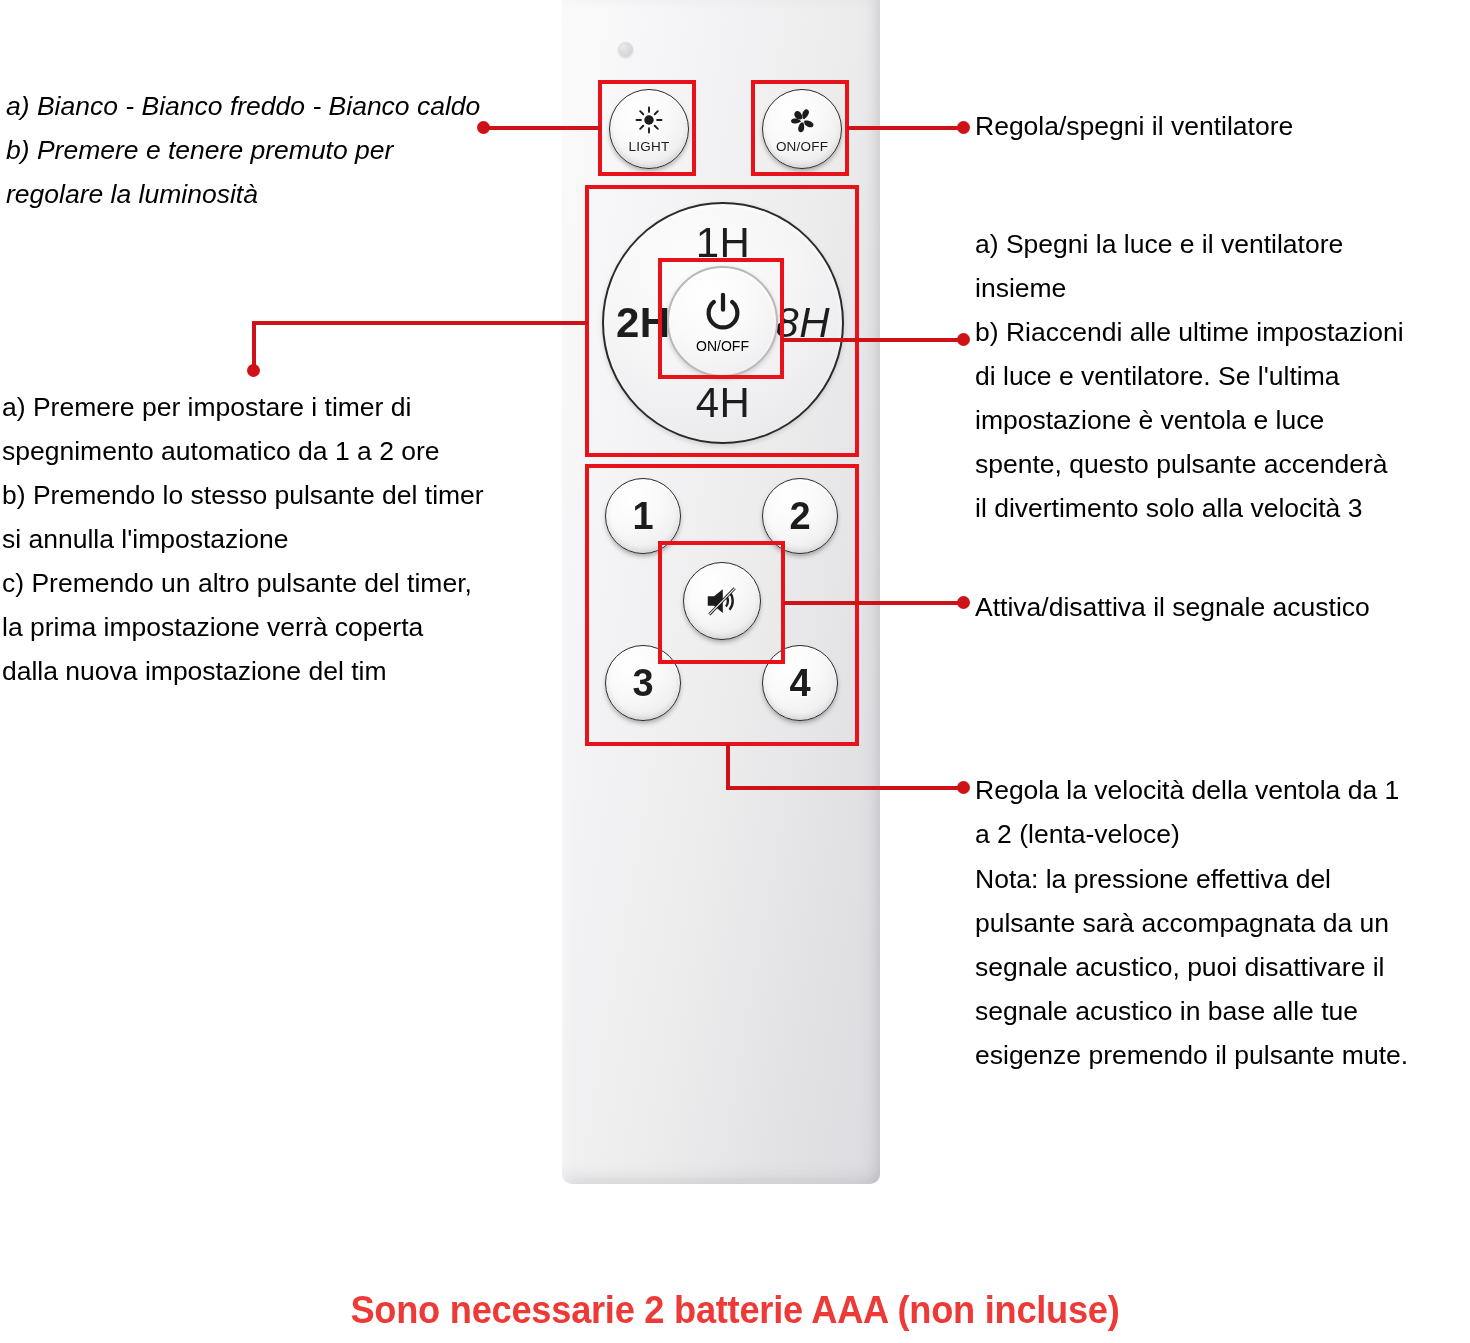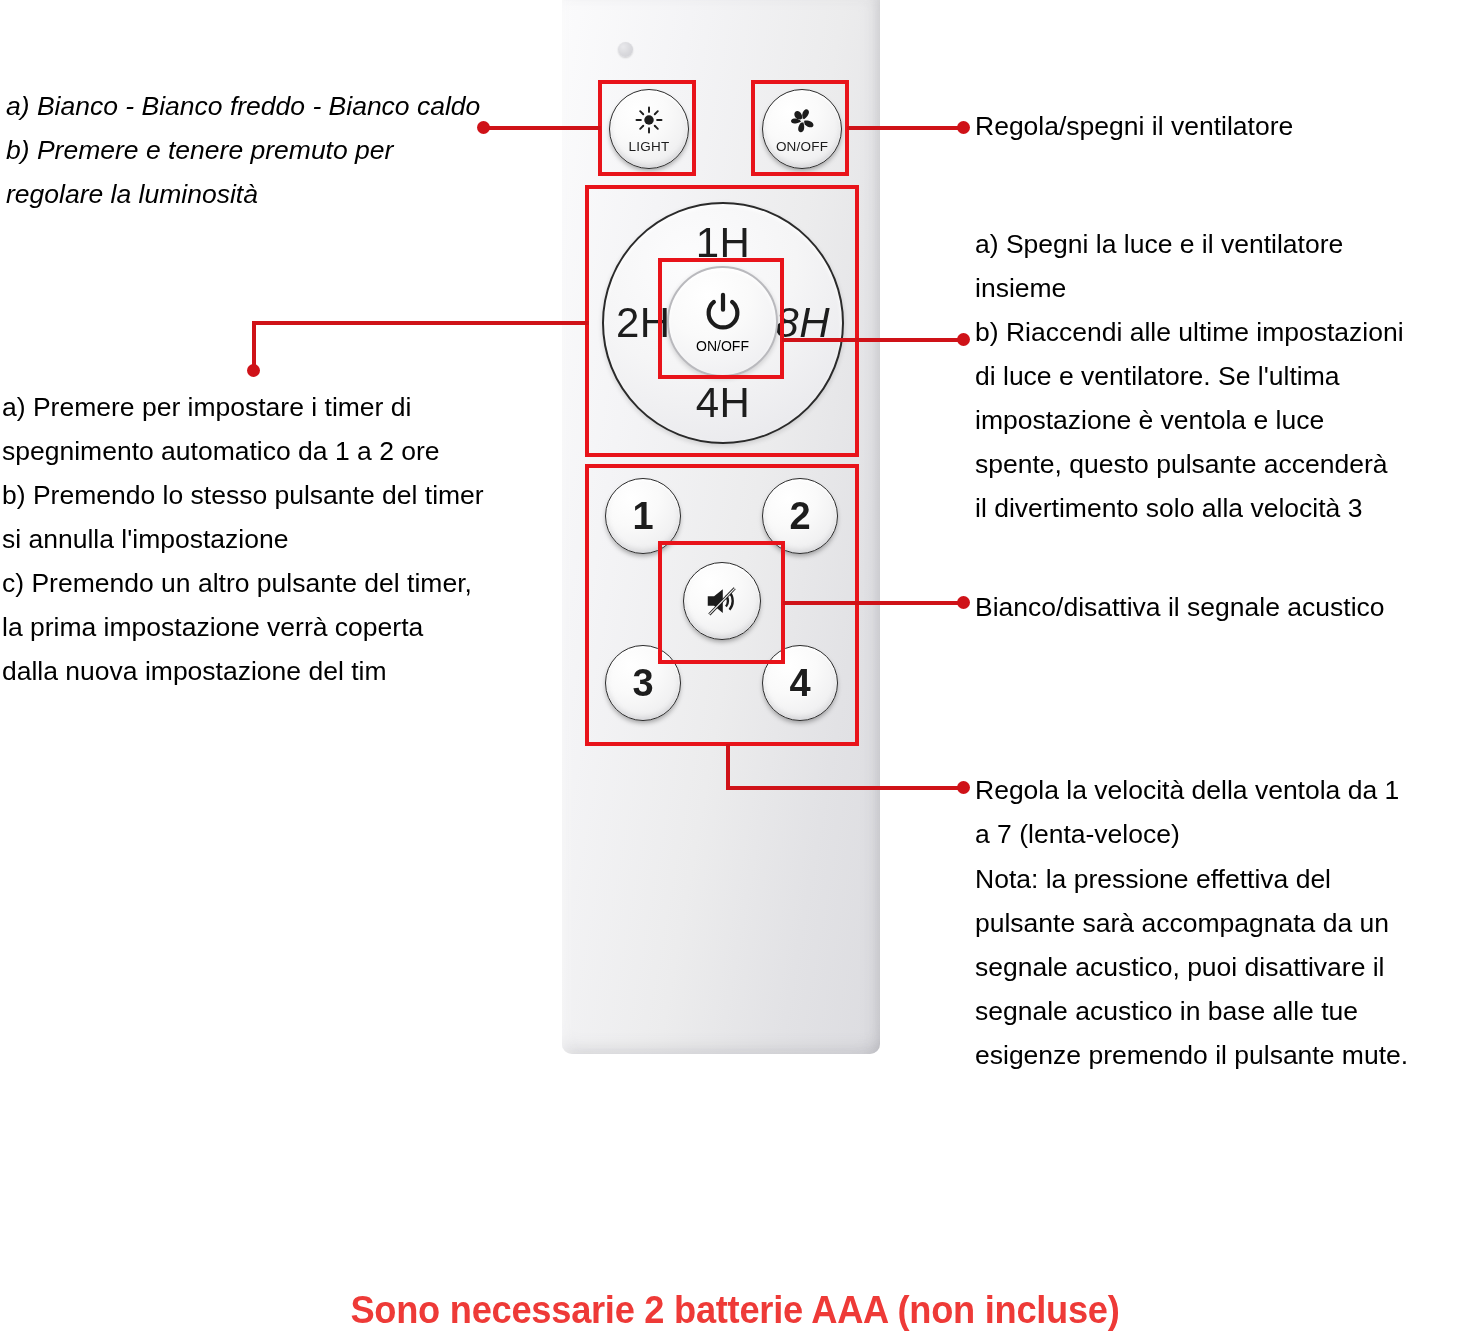--- a/index.html
+++ b/index.html
@@ -1,21 +1,21 @@
 <!DOCTYPE html>
 <html><head>
 <meta charset="utf-8">
 <style>
   html,body{margin:0;padding:0;background:#ffffff;}
   body{width:1470px;height:1343px;position:relative;overflow:hidden;
        font-family:"Liberation Sans","DejaVu Sans",sans-serif;color:#000;}
 
   
   .remote{
-    position:absolute;left:562px;top:0px;width:318px;height:1054px;
+    position:absolute;left:562px;top:0px;width:318px;height:1184px;
     background:linear-gradient(100deg,#fbfbfc 0%,#f4f4f6 26%,#ececed 56%,#e2e2e5 80%,#dcdce0 100%);
     border-radius:0 0 10px 10px;
   }
   .remote:after{
     content:"";position:absolute;left:0;top:0;width:100%;height:100%;
     border-radius:0 0 10px 10px;
     box-shadow:inset 8px 0 16px -10px rgba(255,255,255,.95),
                inset -10px 0 18px -10px rgba(120,120,130,.35),
                inset 0 -14px 20px -14px rgba(120,120,130,.30);
     pointer-events:none;
@@ -48,21 +48,21 @@
   
   .dial{
     position:absolute;left:602px;top:202px;width:238px;height:238px;border-radius:50%;
     border:2px solid #2a2a2a;
     background:radial-gradient(circle at 36% 24%,#fcfcfd 0%,#f5f5f6 45%,#ebebee 78%,#e3e3e7 100%);
     box-shadow:0 2px 5px rgba(0,0,0,.14), inset 0 2px 4px rgba(255,255,255,.9);
   }
   .hlab{position:absolute;font-size:42px;color:#1d1d1d;line-height:1;letter-spacing:.5px;}
   #lab-1h{left:50%;top:18px;transform:translateX(-50%);}
   #lab-4h{left:50%;bottom:18px;transform:translateX(-50%);}
-  #lab-2h{left:12px;top:50%;transform:translateY(-50%);}
+  #lab-2h{left:12px;top:50%;transform:translateY(-50%);font-weight:bold;}
   #lab-8h{right:12px;top:50%;transform:translateY(-50%);font-style:italic;}
 
   #btn-power{
     position:absolute;left:667px;top:266px;width:107px;height:107px;border-radius:50%;
     border:2.5px solid #b9b9bd;
     background:radial-gradient(circle at 36% 26%,#ffffff 0%,#fafafa 40%,#f1f1f3 75%,#e9e9ec 100%);
     box-shadow:0 2px 5px rgba(0,0,0,.16), inset 0 2px 4px rgba(255,255,255,.95);
     display:flex;flex-direction:column;align-items:center;justify-content:center;
   }
   #btn-power .blabel{margin-top:2px;font-size:14px;}
@@ -221,22 +221,22 @@
     la prima impostazione verrà coperta
     dalla nuova impostazione del tim</div>
 <div class="txt" id="t-fan">Regola/spegni il ventilatore</div>
 <div class="txt" id="t-power">a) Spegni la luce e il ventilatore
     insieme
 b) Riaccendi alle ultime impostazioni
     di luce e ventilatore. Se l'ultima
     impostazione è ventola e luce
     spente, questo pulsante accenderà
     il divertimento solo alla velocità 3</div>
-<div class="txt" id="t-mute">Bianco/disattiva il segnale acustico</div>
+<div class="txt" id="t-mute">Attiva/disattiva il segnale acustico</div>
 <div class="txt" id="t-speed">Regola la velocità della ventola da 1
-a 7 (lenta-veloce)</div>
+a 2 (lenta-veloce)</div>
 <div class="txt" id="t-note">Nota: la pressione effettiva del
 pulsante sarà accompagnata da un
 segnale acustico, puoi disattivare il
 segnale acustico in base alle tue
 esigenze premendo il pulsante mute.</div>
 
 <div class="caption">Sono necessarie 2 batterie AAA (non incluse)</div>
 
 </body></html>

